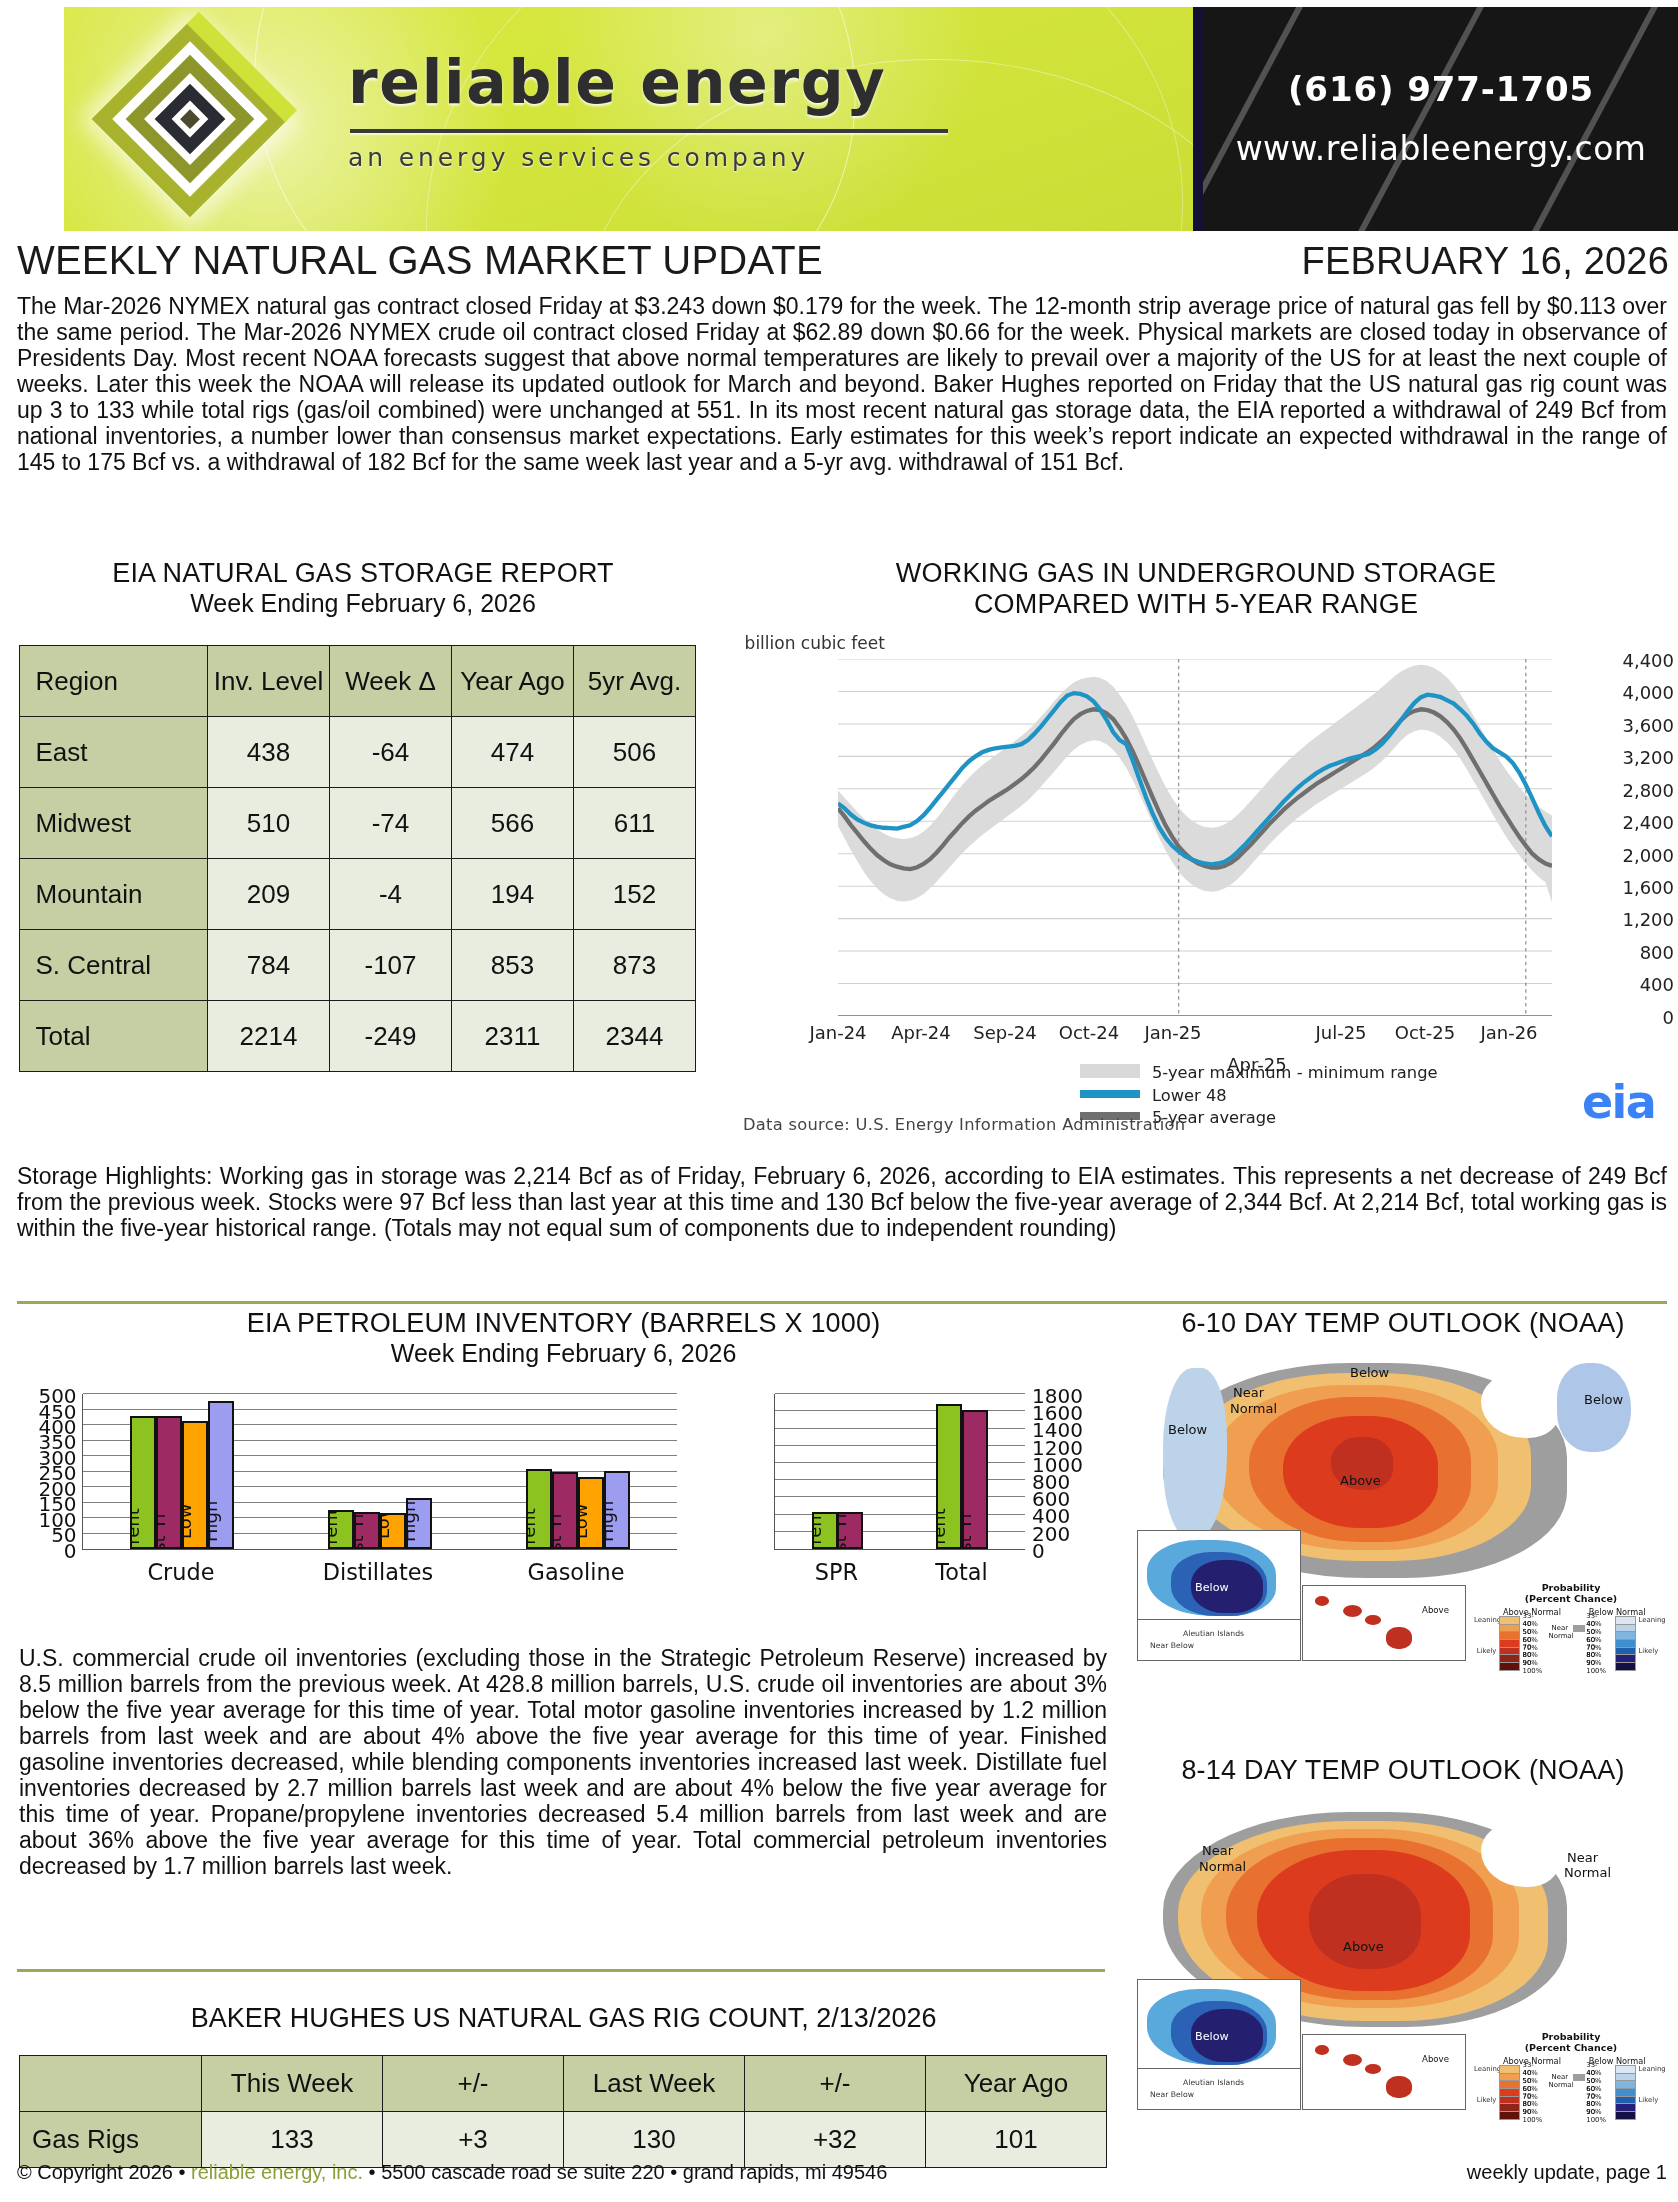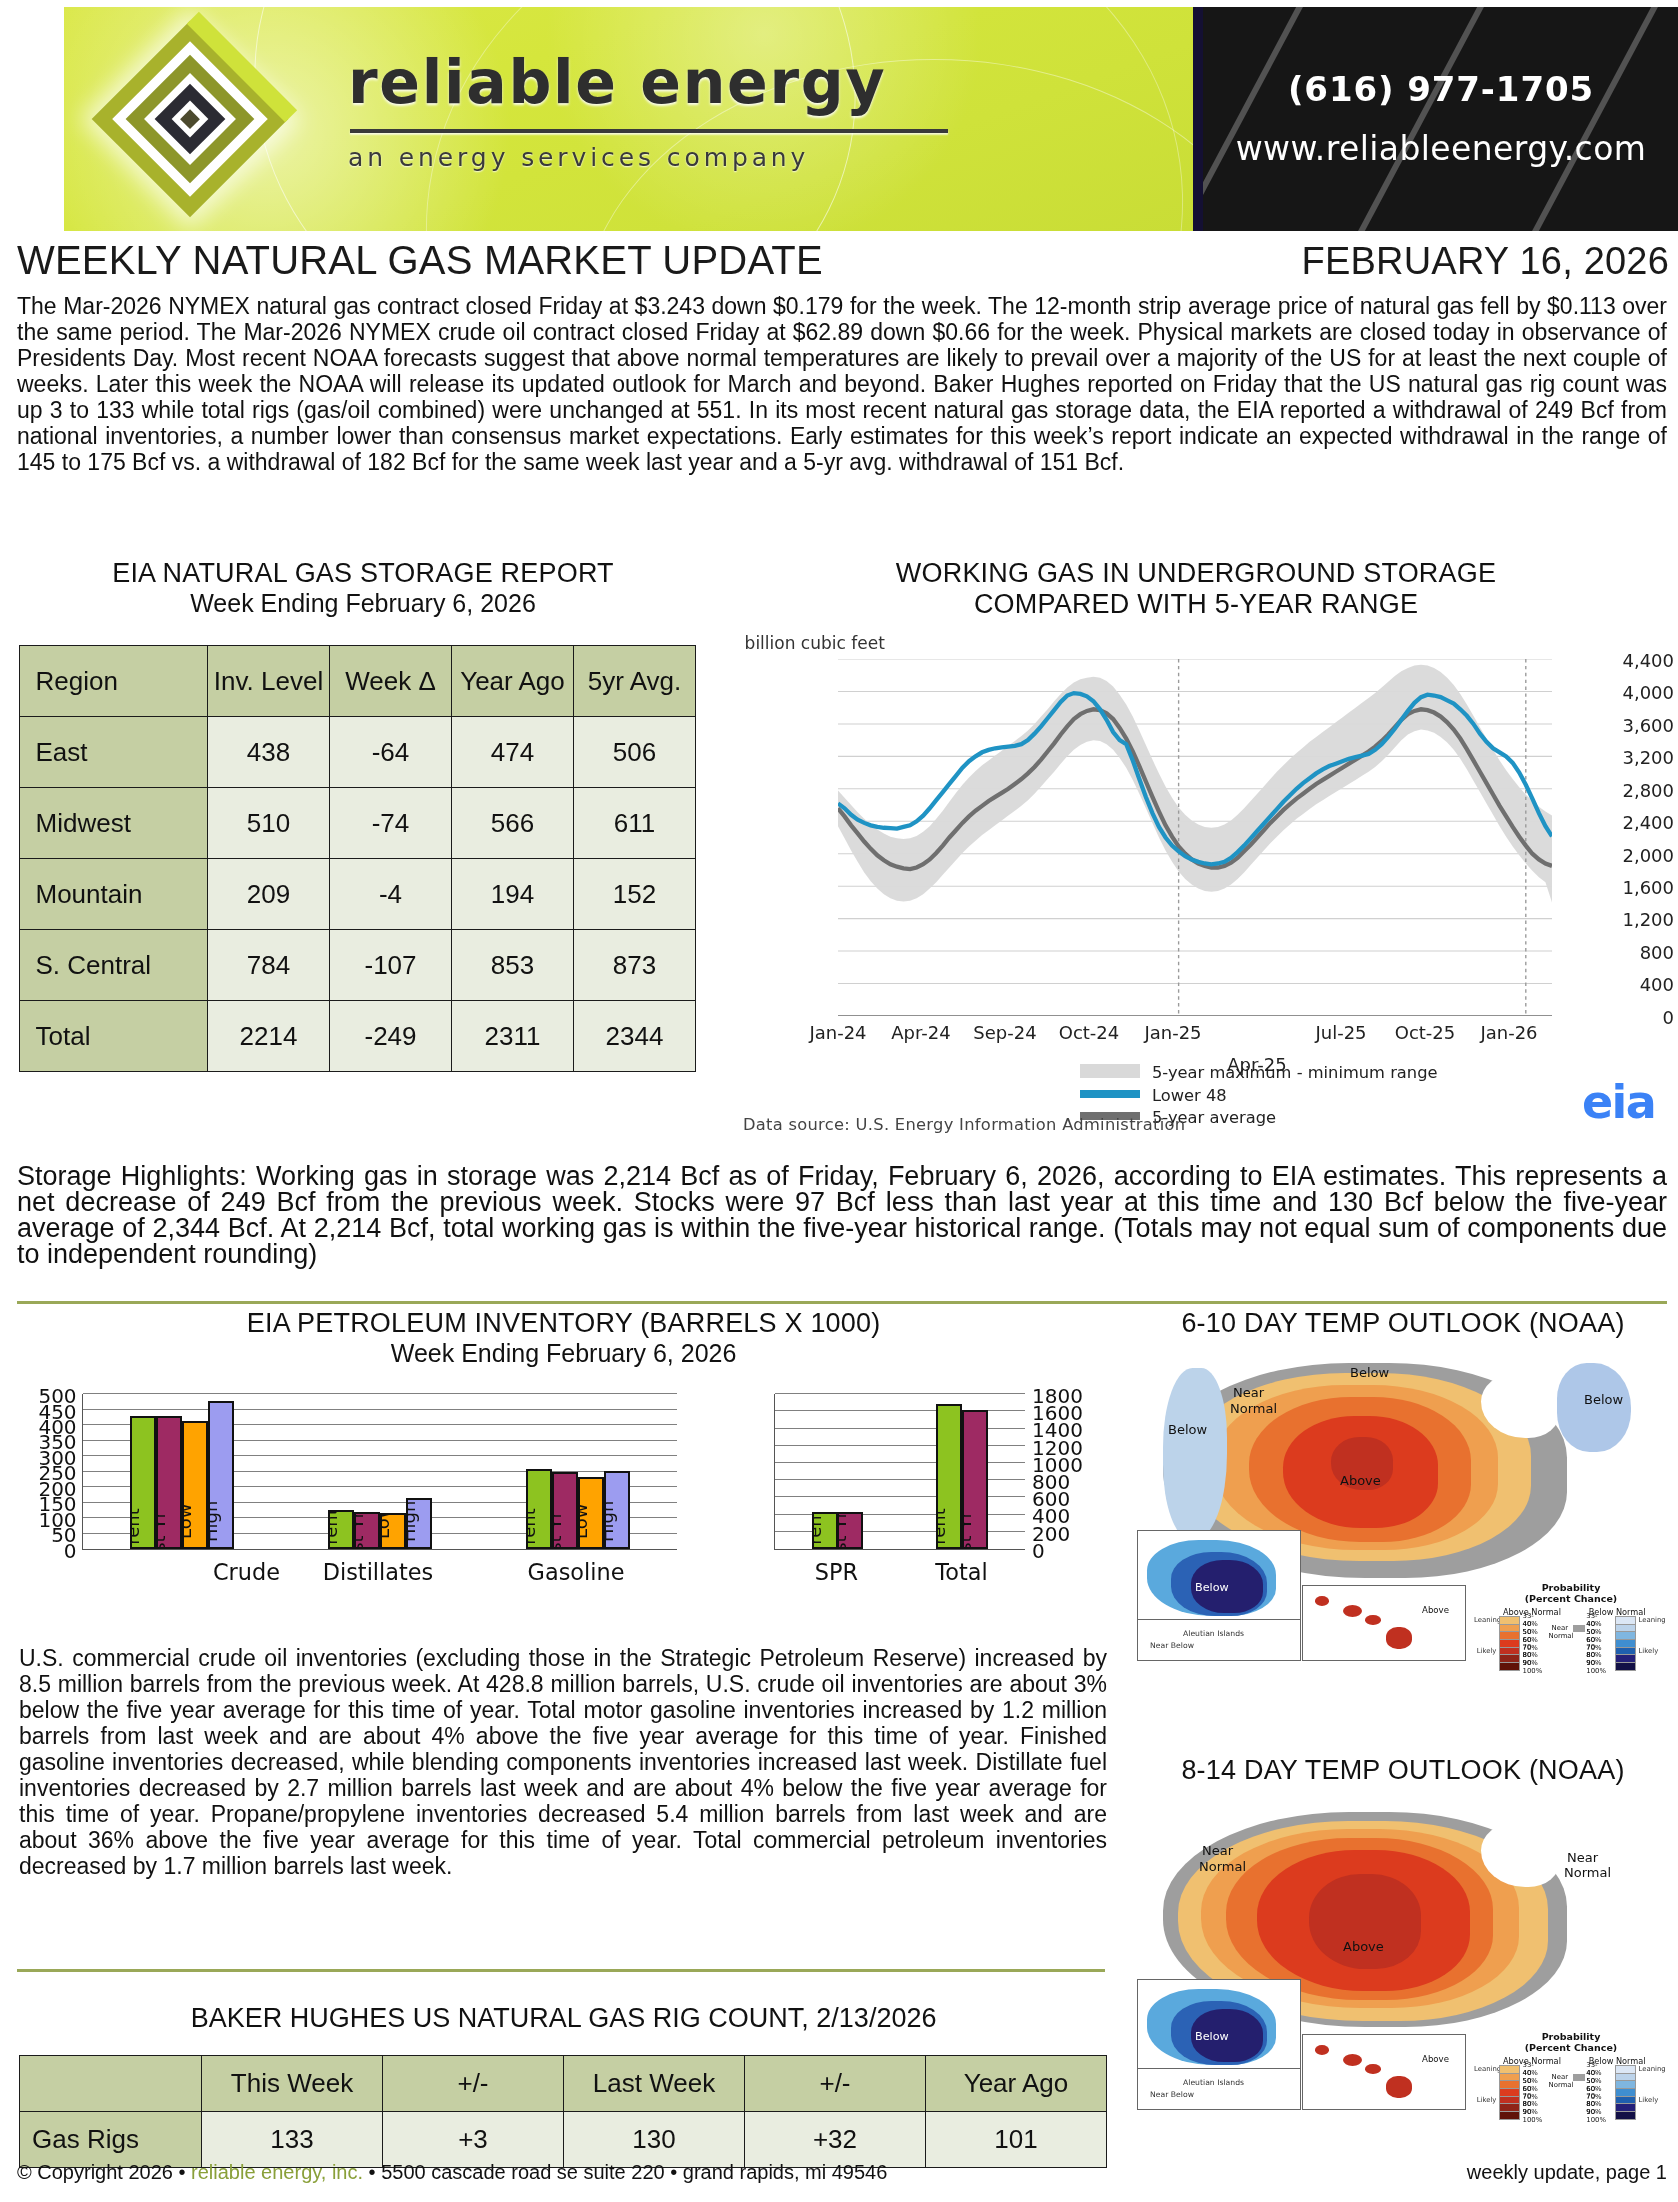--- a/index.html
+++ b/index.html
@@ -78,21 +78,21 @@
   .eia-xlab{position:absolute;top:389px;font-size:18px;color:#222;font-family:"DejaVu Sans",sans-serif;
        transform:translateX(-50%);}
   .leg{position:absolute;font-size:16.3px;color:#222;font-family:"DejaVu Sans",sans-serif;}
   .leg-sw{position:absolute;height:7.7px;}
   .eia-src{position:absolute;left:6.9px;top:482px;font-size:16.3px;color:#444;letter-spacing:0.3px;
        font-family:"DejaVu Sans",sans-serif;}
   .eia-logo{position:absolute;right:19px;top:442px;font-size:46px;color:#3b82f6;font-weight:bold;
        font-family:"DejaVu Sans",sans-serif;letter-spacing:-1.7px;}
 
   
-  .highlights{position:absolute;left:17px;top:1163px;width:1650px;font-size:27px;line-height:26px;
+  .highlights{position:absolute;left:17px;top:1163px;width:1650px;font-size:23px;line-height:26px;
        text-align:justify;}
   .divider{position:absolute;height:2.6px;background:#9aa858;}
 
   
   .pet-head{position:absolute;left:8.6px;top:1308px;width:1110px;text-align:center;}
   .bar-chart{position:absolute;left:17px;top:1394px;width:1093px;height:215px;}
   .bc-plot{position:absolute;background:#fff;border-left:1.7px solid #555;border-bottom:1.7px solid #555;}
   .bc-grid{position:absolute;left:0;right:0;height:0.9px;background:#808080;}
   .bc-yl{position:absolute;font-size:20px;text-align:right;font-family:"DejaVu Sans",sans-serif;
        transform:translateY(-10.3px);}
@@ -357,21 +357,21 @@
         <div class="bc-yl" style="left:2.6px;width:57px;top:139px;">50</div>
         <div class="bc-yl" style="left:2.6px;width:57px;top:124px;">100</div>
         <div class="bc-yl" style="left:2.6px;width:57px;top:108px;">150</div>
         <div class="bc-yl" style="left:2.6px;width:57px;top:93px;">200</div>
         <div class="bc-yl" style="left:2.6px;width:57px;top:77px;">250</div>
         <div class="bc-yl" style="left:2.6px;width:57px;top:62px;">300</div>
         <div class="bc-yl" style="left:2.6px;width:57px;top:46px;">350</div>
         <div class="bc-yl" style="left:2.6px;width:57px;top:31px;">400</div>
         <div class="bc-yl" style="left:2.6px;width:57px;top:15.5px;">450</div>
         <div class="bc-yl" style="left:2.6px;width:57px;top:0px;">500</div>
-        <div class="bar-grp-lbl" style="left:65px;width:198px;top:165px;text-align:right;">Crude</div>
+        <div class="bar-grp-lbl" style="left:65px;width:198px;top:165px;">Crude</div>
         <div class="bar-grp-lbl" style="left:262px;width:198px;top:165px;">Distillates</div>
         <div class="bar-grp-lbl" style="left:460px;width:198px;top:165px;">Gasoline</div>
       </div>
     <div id="bc-right">
         <div class="bc-plot" style="left:757px;top:0;width:250px;height:155px;">
           <div class="bc-grid" style="bottom:17px;"></div>
           <div class="bc-grid" style="bottom:34px;"></div>
           <div class="bc-grid" style="bottom:52px;"></div>
           <div class="bc-grid" style="bottom:69px;"></div>
           <div class="bc-grid" style="bottom:86px;"></div>

